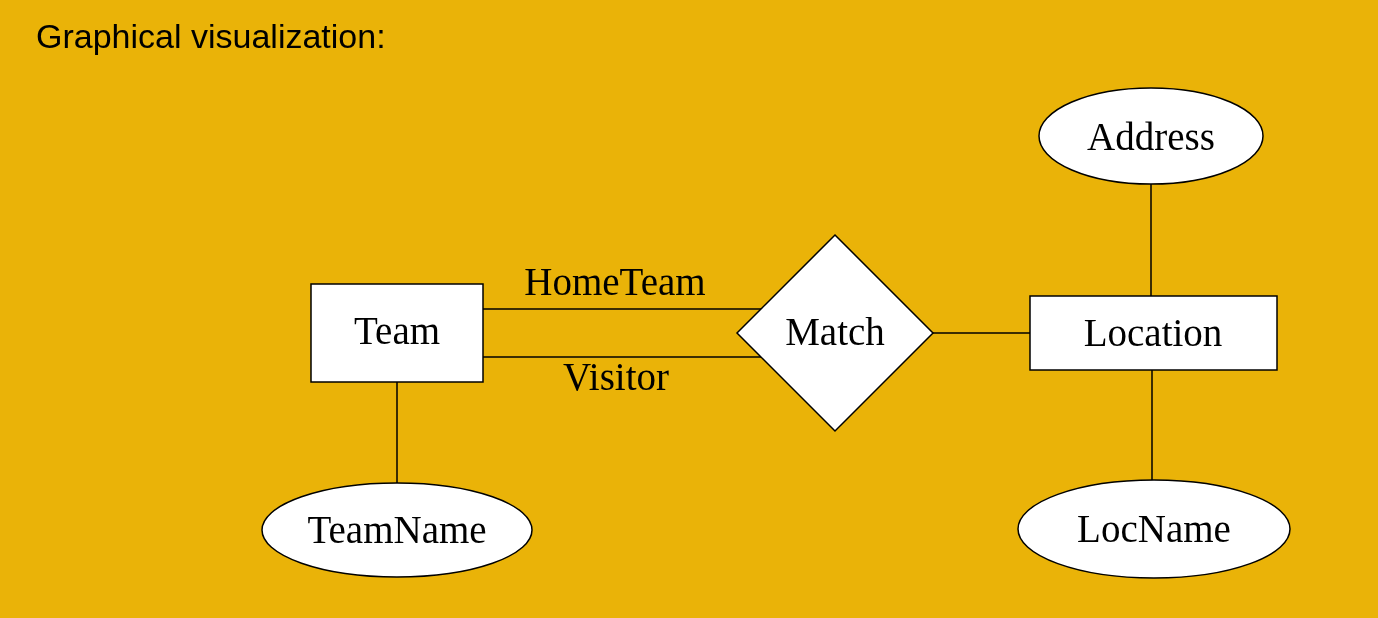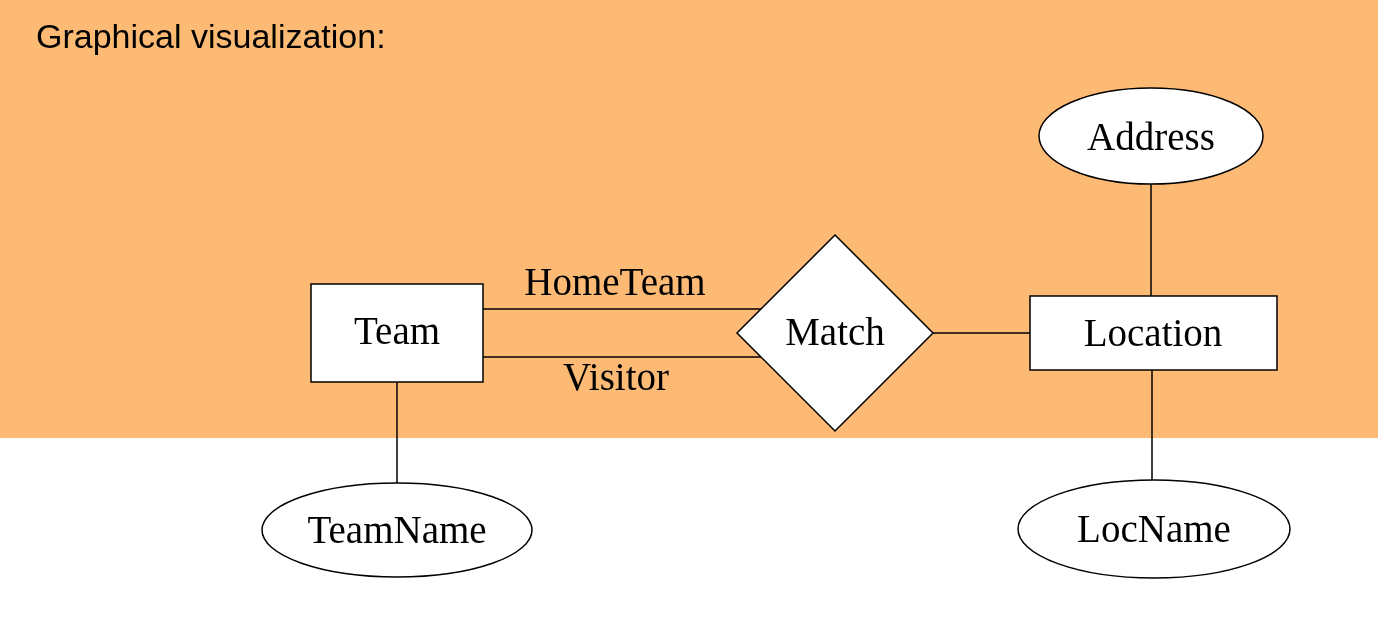--- a/index.html
+++ b/index.html
@@ -6,22 +6,22 @@
     margin: 0;
     padding: 0;
     background: #ffffff;
     width: 1378px;
     height: 618px;
     overflow: hidden;
   }
   .screen {
     position: relative;
     width: 1378px;
-    height: 438px;
-    background: #fdba74;
+    height: 618px;
+    background: #eab308;
   }
   .page-title {
     position: absolute;
     left: 36px;
     top: 18px;
     font-family: "Liberation Sans", "DejaVu Sans", sans-serif;
     font-size: 34px;
     line-height: 1.1;
     color: #000000;
     white-space: nowrap;

